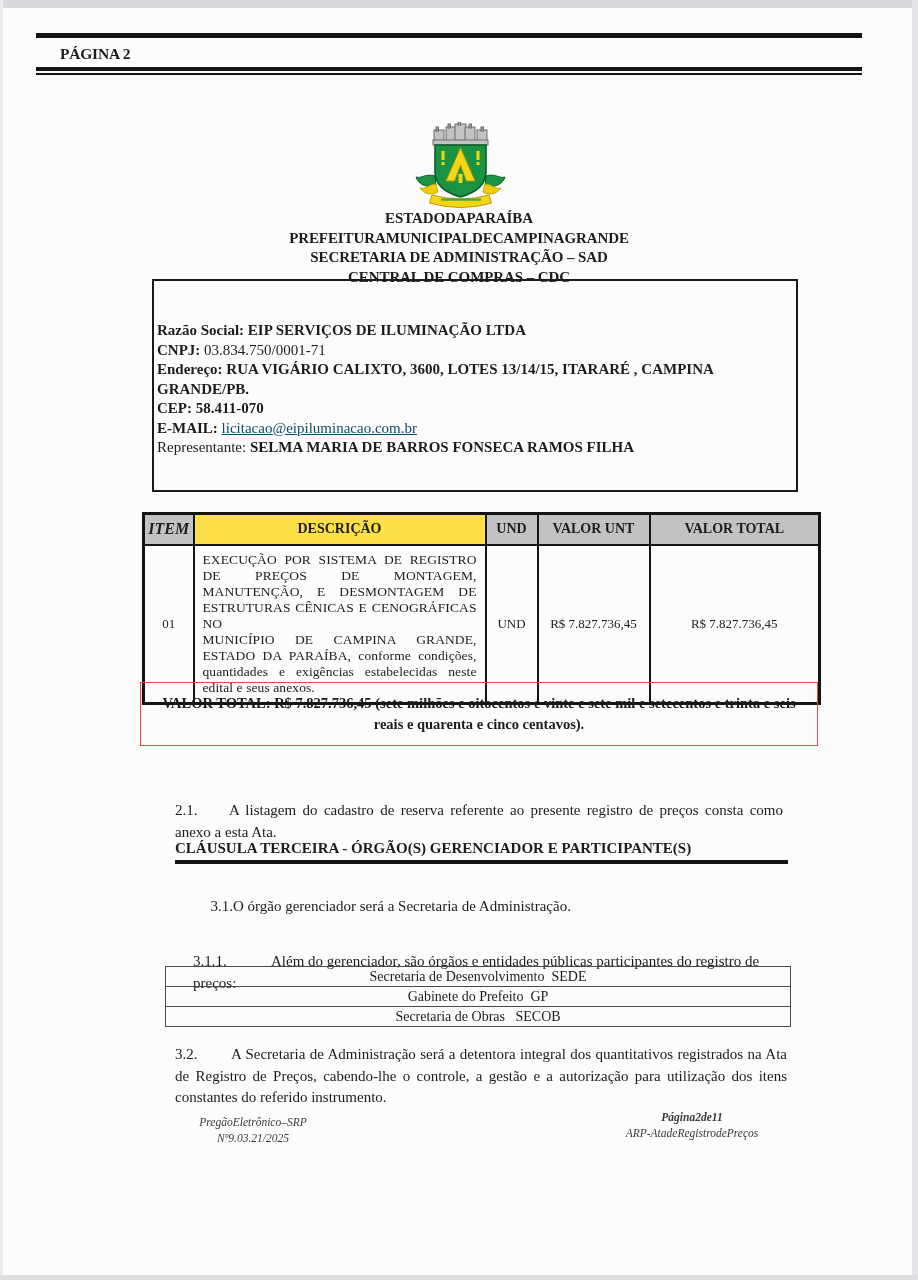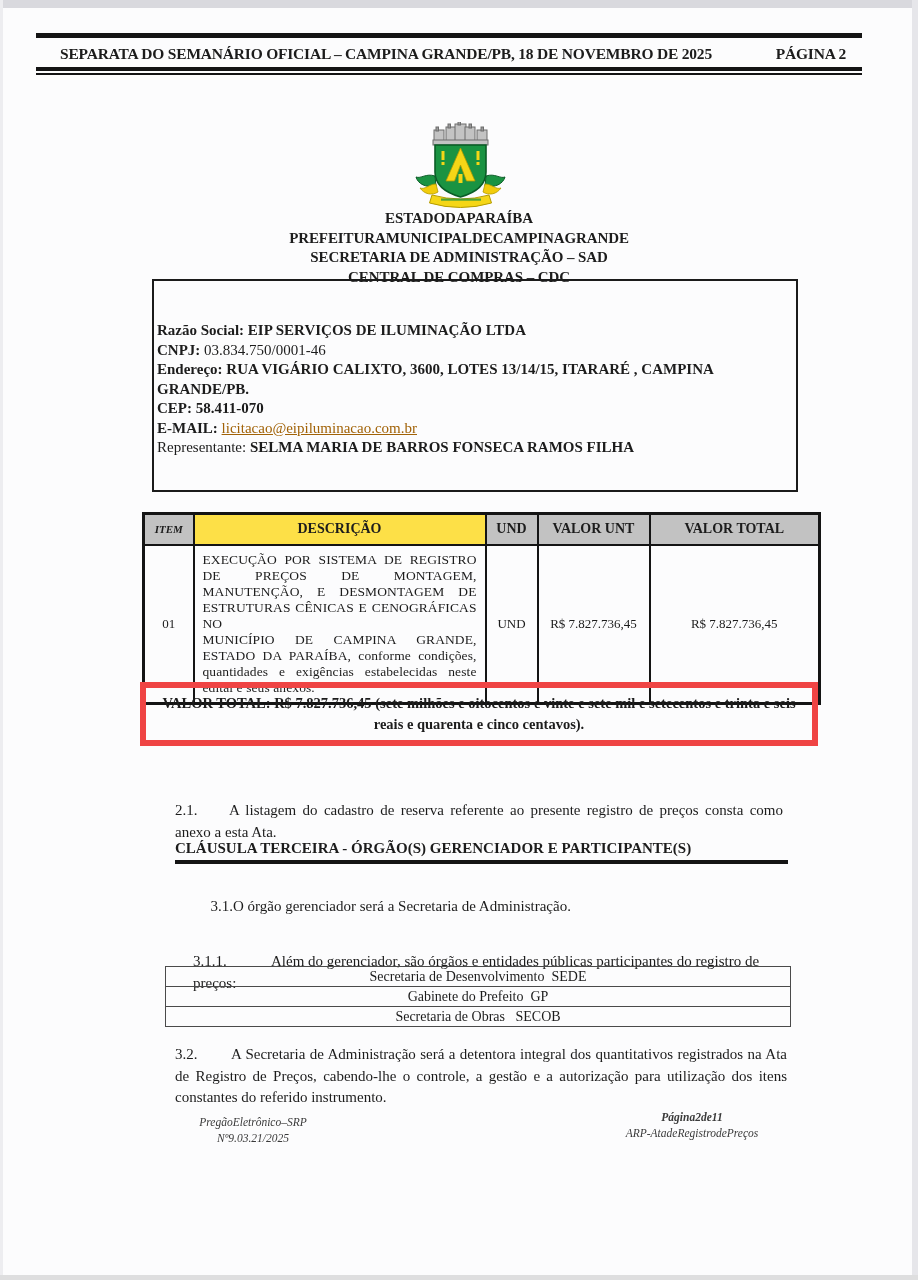--- a/index.html
+++ b/index.html
@@ -44,30 +44,30 @@
   
   .items-table {
     position:absolute; left:142px; top:512px; width:676px;
     border-collapse:collapse; table-layout:fixed;
     border:3px solid #141414;
   }
   .items-table th, .items-table td { border:2px solid #141414; box-sizing:border-box; }
   .items-table th {
     background:#c2c2c2; font-size:14px; font-weight:bold; height:31px; padding:2px;
   }
-  .items-table th.item-h { font-style:italic; font-size:11px; }
+  .items-table th.item-h { font-style:italic; font-size:16px; }
   .items-table td { height:132px; vertical-align:middle; }
   .cell-center { text-align:center; font-size:13px; }
   .desc-cell { padding:6px 8px; font-size:13.5px; line-height:16px; letter-spacing:0.1px; }
   .desc-cell .just { text-align:justify; }
 
   
   .total-box {
     position:absolute; left:140px; top:682px; width:678px; height:64px;
-    border:6px solid #ef4444; box-sizing:border-box;
+    border:1px solid #ef4444; box-sizing:border-box;
     display:flex; align-items:center; justify-content:center;
     text-align:center; font-weight:bold; font-size:14.5px; line-height:21px;
     padding:2px 10px;
   }
 
   
   .para { position:absolute; font-size:15px; line-height:21.5px; }
   .p21 { left:175px; top:785px; width:608px; text-align:justify; }
   .pnum { display:inline-block; }
   .p21 .pnum { width:54px; }
@@ -105,21 +105,20 @@
 <body>
 
 <div class="page">
   <div class="edge-top"></div>
   <div class="edge-left"></div>
   <div class="edge-right"></div>
   <div class="edge-bottom"></div>
 
   <div class="rule-top"></div>
   <div class="masthead">
-    <span>SEPARATA DO SEMANÁRIO OFICIAL – CAMPINA GRANDE/PB, 18 DE NOVEMBRO DE 2025</span>
     <span>PÁGINA 2</span>
   </div>
   <div class="rule-bottom">
     <div class="thick"></div>
     <div class="thin"></div>
   </div>
 
   <div class="coat">
     <svg width="112" height="88" viewBox="0 0 112 88" aria-hidden="true">
 
@@ -164,33 +163,33 @@
     <div>CENTRAL DE COMPRAS – CDC</div>
   </div>
 
   <div class="company-box">
     <div>
       <span class="lbl">Razão Social:</span>
       <span class="val-bold">EIP SERVIÇOS DE ILUMINAÇÃO LTDA</span>
     </div>
     <div>
       <span class="lbl">CNPJ:</span>
-      <span class="plain">03.834.750/0001-46</span>
+      <span class="plain">03.834.750/0001-71</span>
     </div>
     <div>
       <span class="lbl">Endereço:</span>
       <span class="val-bold">RUA VIGÁRIO CALIXTO, 3600, LOTES 13/14/15, ITARARÉ , CAMPINA GRANDE/PB.</span>
     </div>
     <div>
       <span class="lbl">CEP:</span>
       <span class="val-bold">58.411-070</span>
     </div>
     <div>
       <span class="lbl">E-MAIL:</span>
-      <span class="email-link" id="email-link" style="color: #a16207;">licitacao@eipiluminacao.com.br</span>
+      <span class="email-link" id="email-link" style="color: #0c4a6e;">licitacao@eipiluminacao.com.br</span>
     </div>
     <div>
       <span class="plain">Representante:</span>
       <span class="val-bold">SELMA MARIA DE BARROS FONSECA RAMOS FILHA</span>
     </div>
   </div>
 
   <table class="items-table">
     <colgroup>
       <col style="width:50px">

